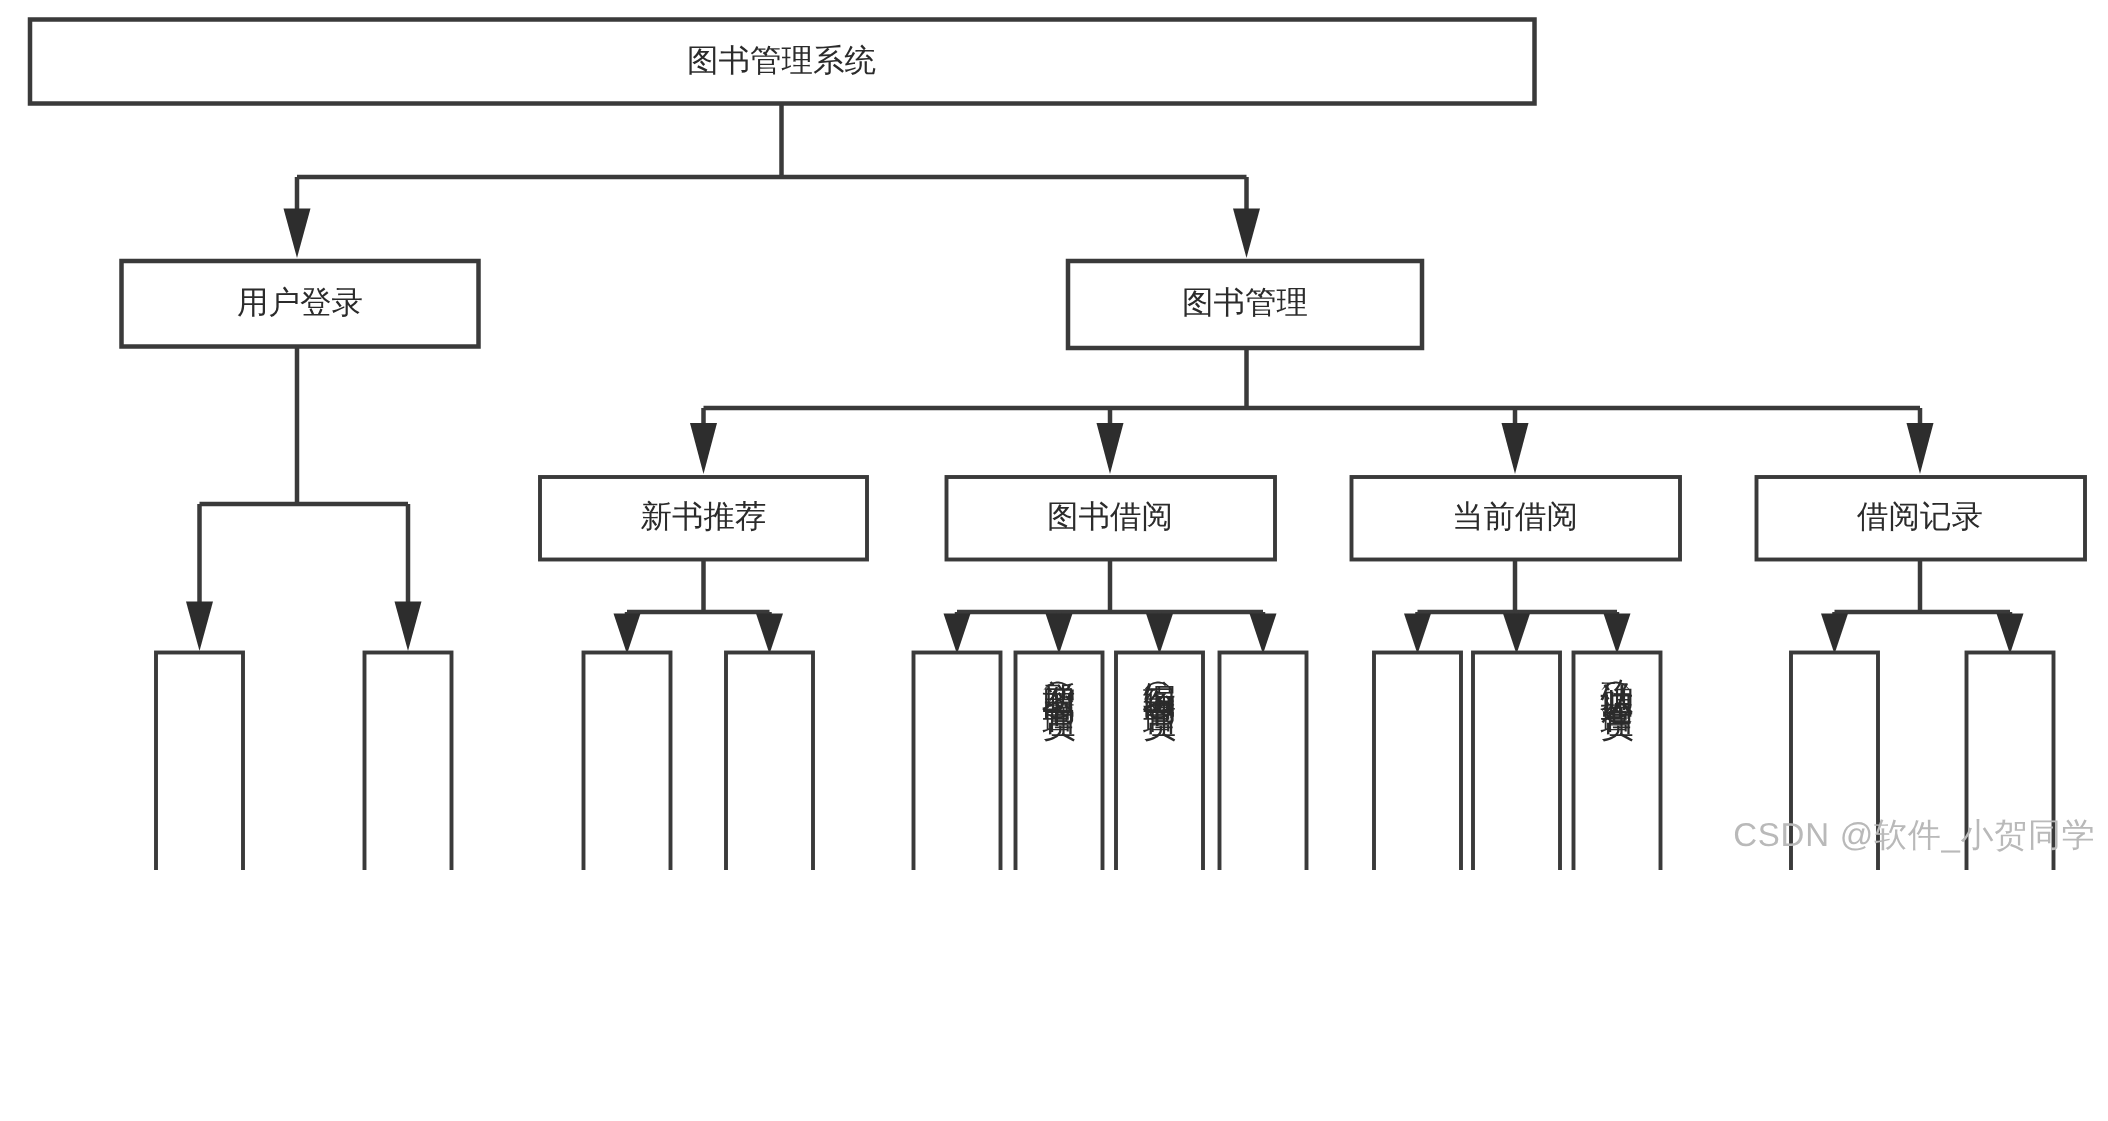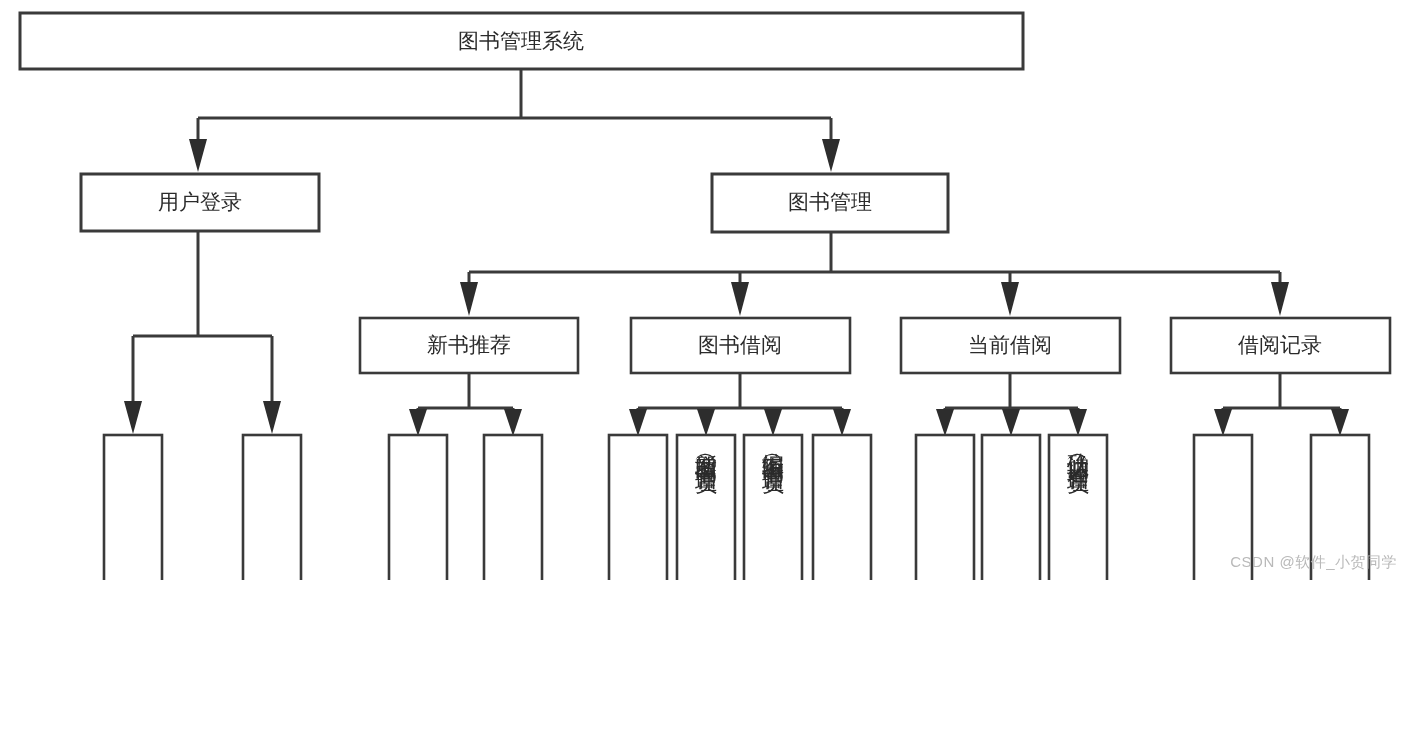--- a/index.html
+++ b/index.html
@@ -69,21 +69,21 @@
     line-height: 1.18;
     letter-spacing: 3px;
     color: #2b2b2b;
     white-space: nowrap;
   }
   .watermark {
     position: absolute;
     right: 8px;
     bottom: 8px;
     font-family: "Liberation Sans", "DejaVu Sans", sans-serif;
-    font-size: 15px;
+    font-size: 22px;
     color: #b9b9b9;
     letter-spacing: 0.5px;
     user-select: none;
   }
 </style>
 </head>
 <body>
 
 <div id="diagram-root">
 

